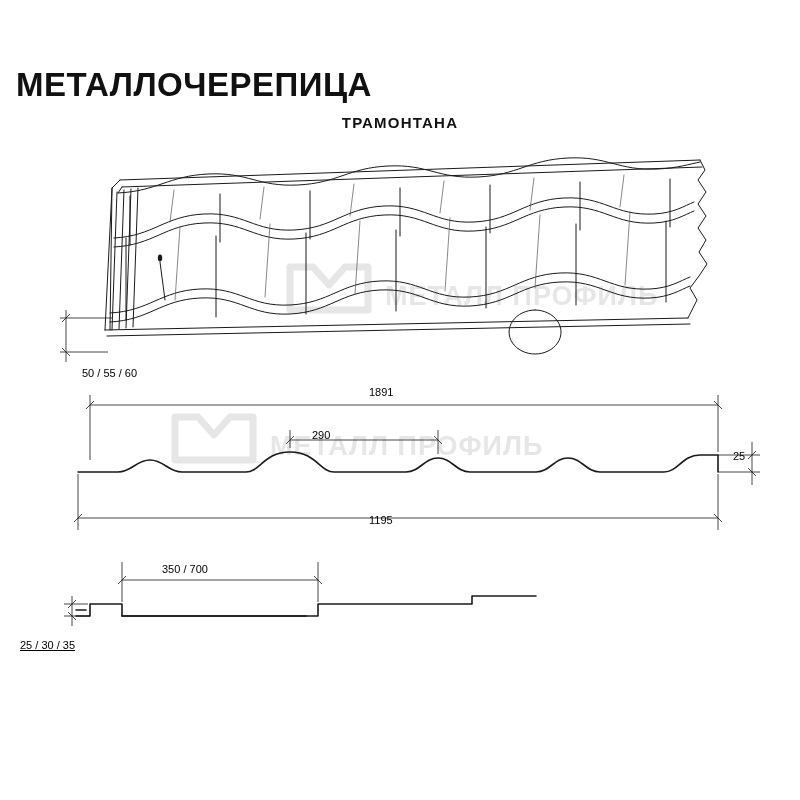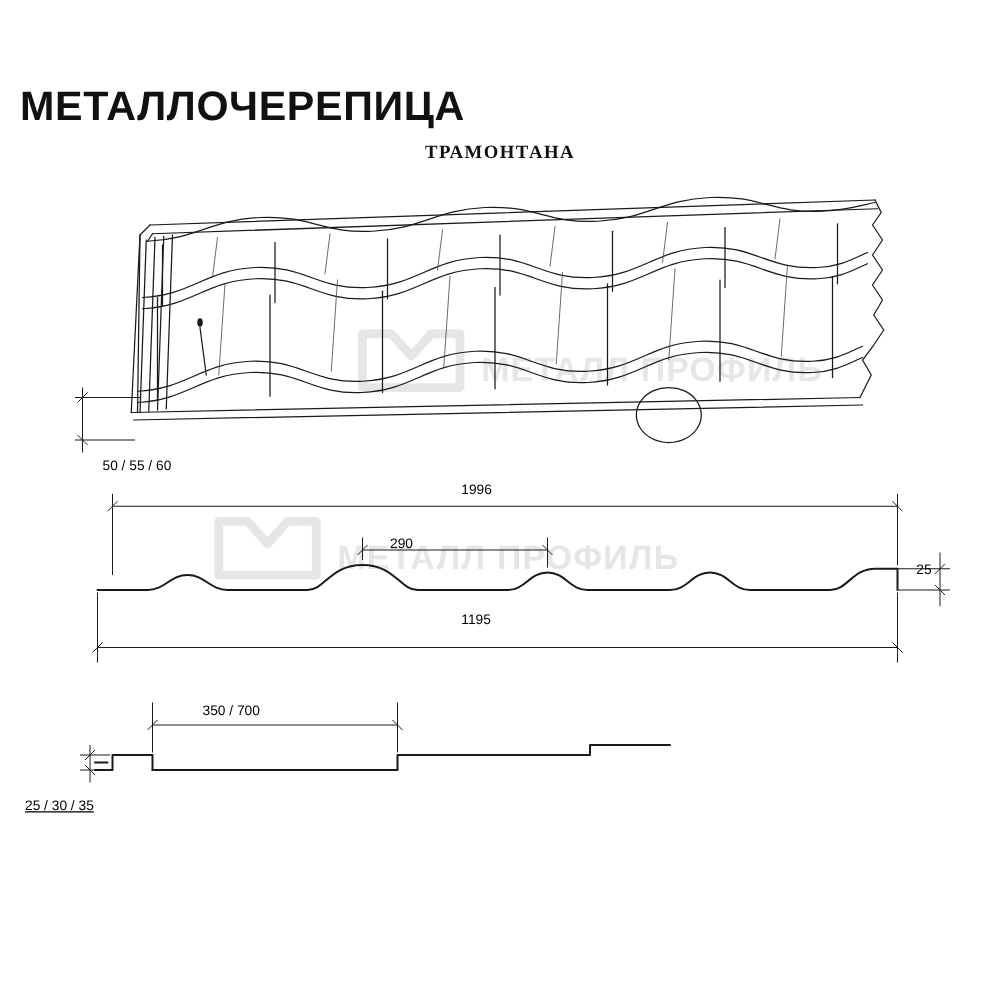--- a/index.html
+++ b/index.html
@@ -36,32 +36,31 @@
   .title-sub {
     position: absolute;
     left: 0;
     top: 114px;
     width: 800px;
     text-align: center;
     font-size: 15px;
     font-weight: bold;
     letter-spacing: 1.2px;
     color: #111111;
-    font-family: Liberation Serif, serif;
   }
   .dim {
     position: absolute;
     font-size: 11px;
     color: #000000;
     white-space: nowrap;
   }
   .dim-1155 { left: 369px; top: 386px; }
   .dim-230  { left: 312px; top: 429px; }
   .dim-25r  { left: 733px; top: 450px; }
-  .dim-1195 { left: 369px; top: 490px; text-align: right; }
+  .dim-1195 { left: 369px; top: 514px; text-align: right; }
   .dim-50   { left: 82px;  top: 367px; }
   .dim-350  { left: 162px; top: 563px; }
   .dim-25l  { left: 20px;  top: 639px; text-decoration: underline; }
 </style>
 </head>
 <body>
 
 <svg id="sheet" viewBox="0 0 800 800" xmlns="http://www.w3.org/2000/svg">
 
   <g opacity="1">
@@ -211,19 +210,19 @@
     <path d="M64,616 L90,616"></path>
     <path d="M64,604 L88,604"></path>
     <path d="M72,596 L72,626"></path>
     <path d="M68,608 L76,600 M68,612 L76,620"></path>
   </g>
 </svg>
 
 <div class="title-main">МЕТАЛЛОЧЕРЕПИЦА</div>
 <div class="title-sub">ТРАМОНТАНА</div>
 
-<div class="dim dim-1155">1996</div>
+<div class="dim dim-1155">1891</div>
 <div class="dim dim-230">290</div>
 <div class="dim dim-25r">25</div>
 <div class="dim dim-1195">1195</div>
 <div class="dim dim-50">50 / 55 / 60</div>
 <div class="dim dim-350">350 / 700</div>
 <div class="dim dim-25l">25 / 30 / 35</div>
 
 </body></html>

